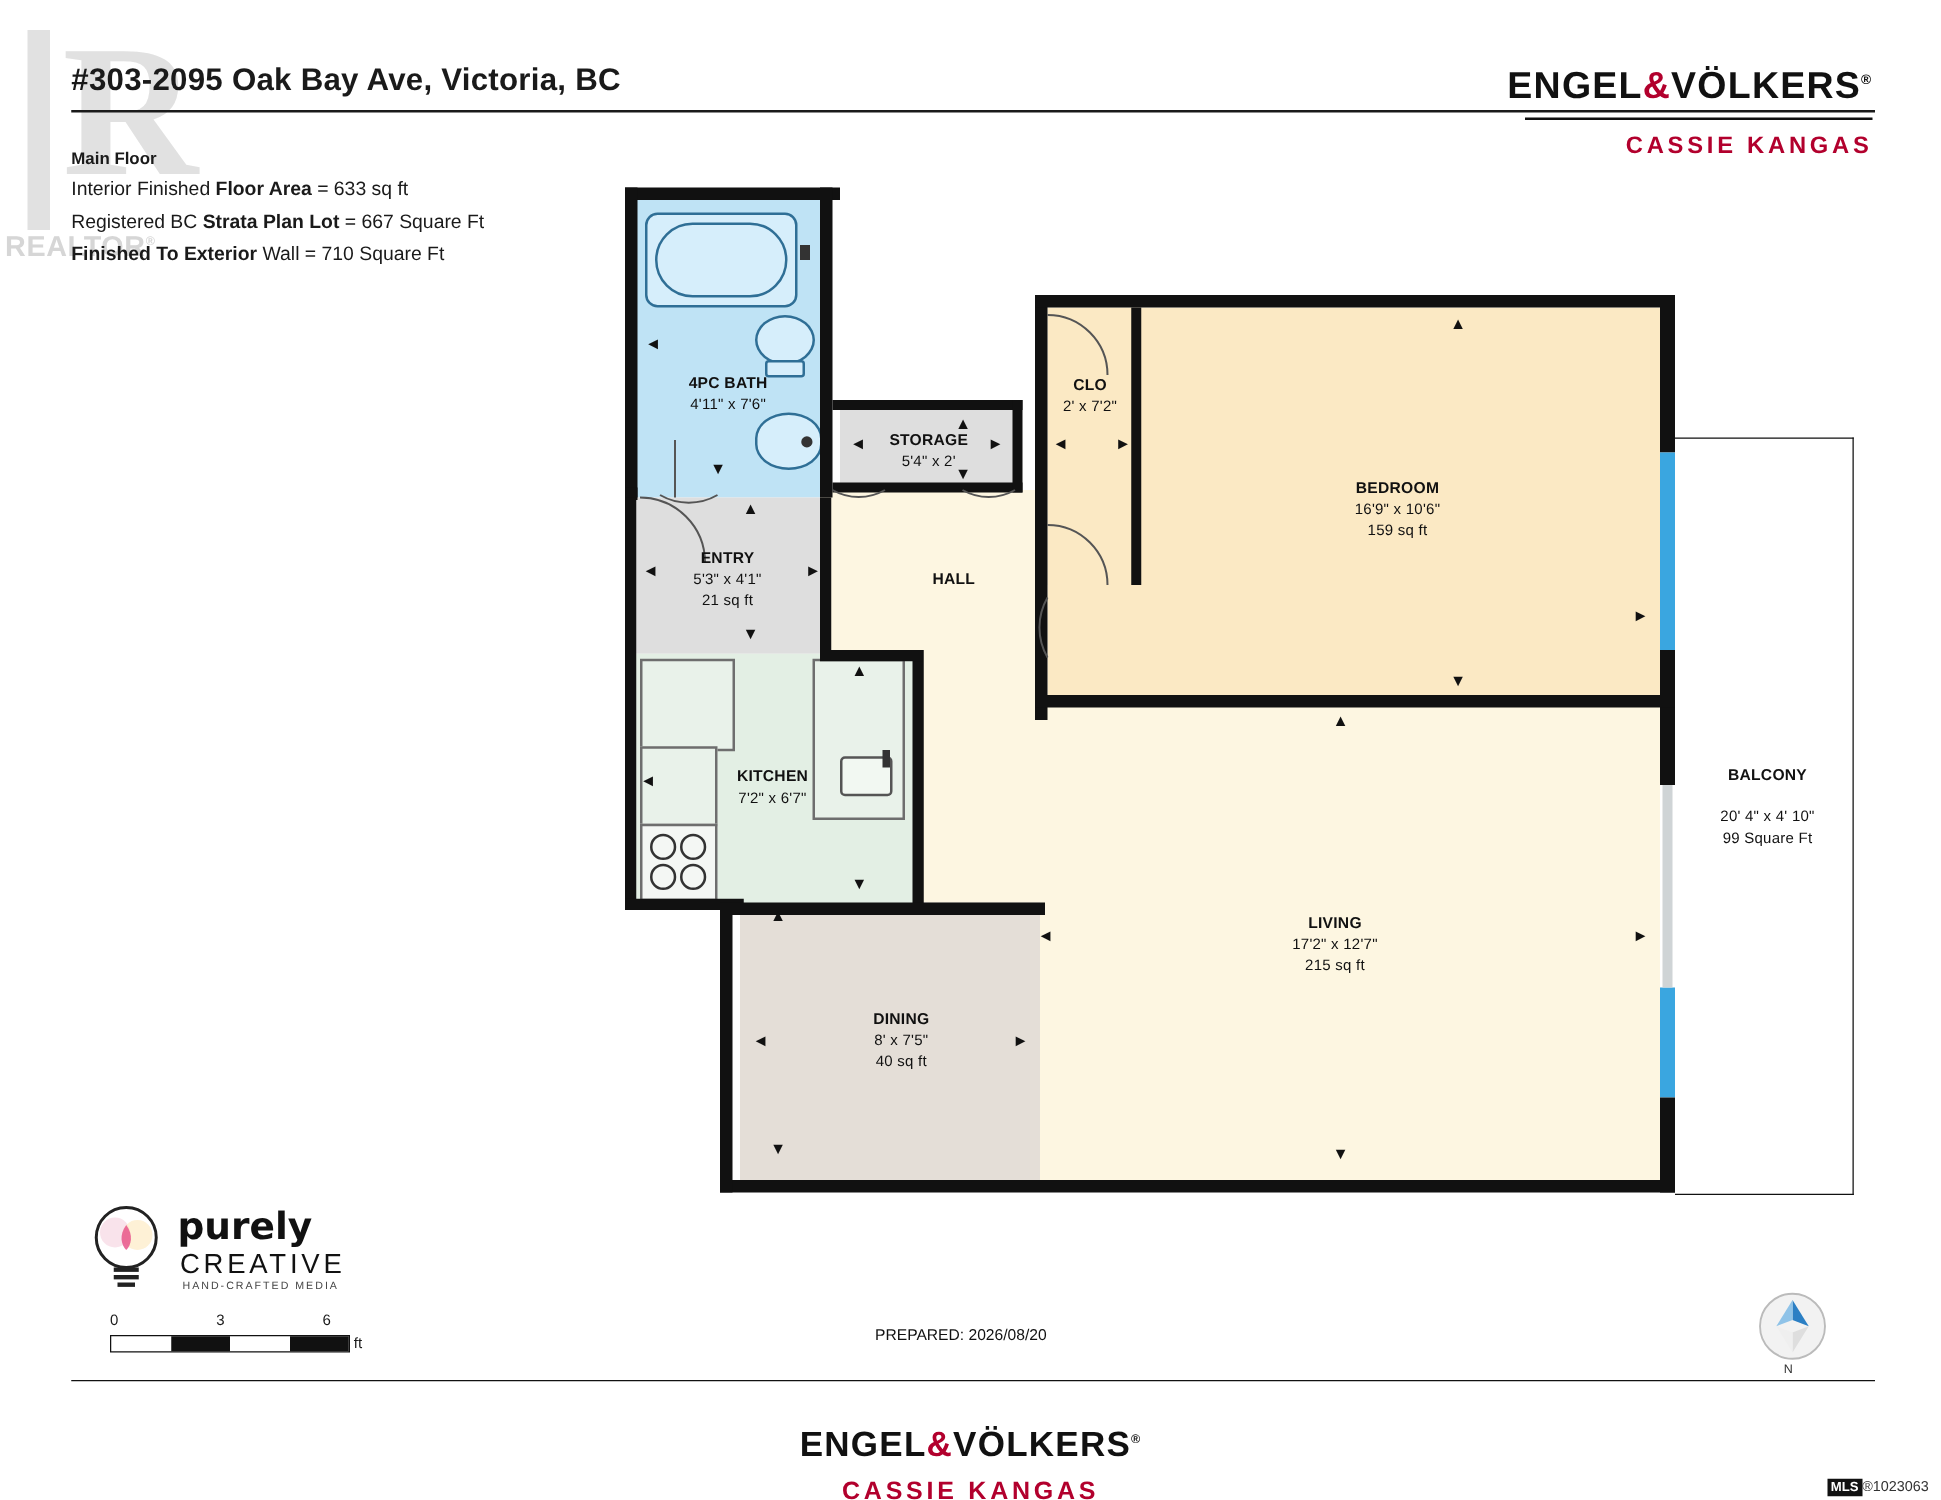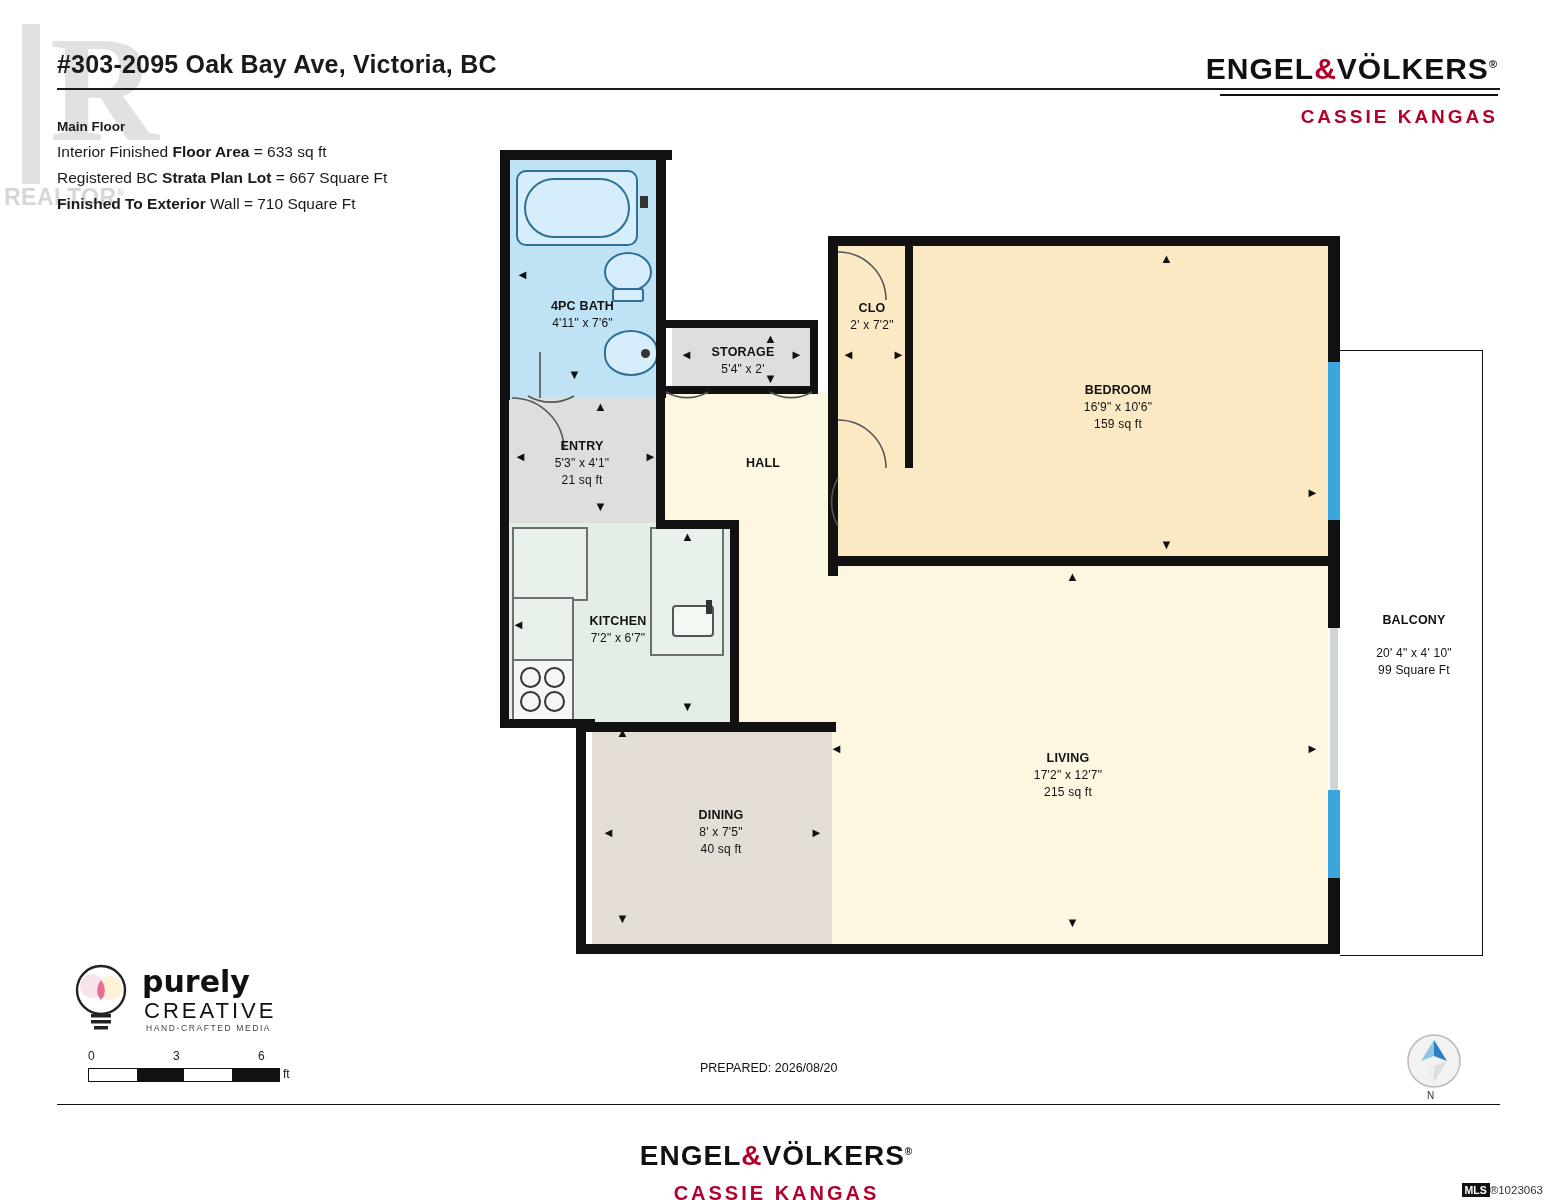--- a/index.html
+++ b/index.html
@@ -261,21 +261,21 @@
     </div>
     <div class="lbl" style="left:508px;top:438px;width:148px;">
       <span>ENTRY</span><br><span class="dim">5'3" x 4'1"</span><br><span class="area">21 sq ft</span>
     </div>
     <div class="lbl" style="left:700px;top:455px;width:126px;">
       <span>HALL</span>
     </div>
     <div class="lbl" style="left:530px;top:613px;width:176px;">
       <span>KITCHEN</span><br><span class="dim">7'2" x 6'7"</span>
     </div>
-    <div class="lbl" style="left:975px;top:750px;width:186px;">
+    <div class="lbl" style="left:975px;top:730px;width:186px;">
       <span>LIVING</span><br><span class="dim">17'2" x 12'7"</span><br><span class="area">215 sq ft</span>
     </div>
     <div class="lbl" style="left:632px;top:807px;width:178px;">
       <span>DINING</span><br><span class="dim">8' x 7'5"</span><br><span class="area">40 sq ft</span>
     </div>
     <div class="lbl" style="left:1340px;top:592px;width:148px;margin-top:20px;">
       <span>BALCONY</span><br><br><span class="dim">20' 4" x 4' 10"</span><br><span class="area">99 Square Ft</span>
     </div>
   </div>
 

